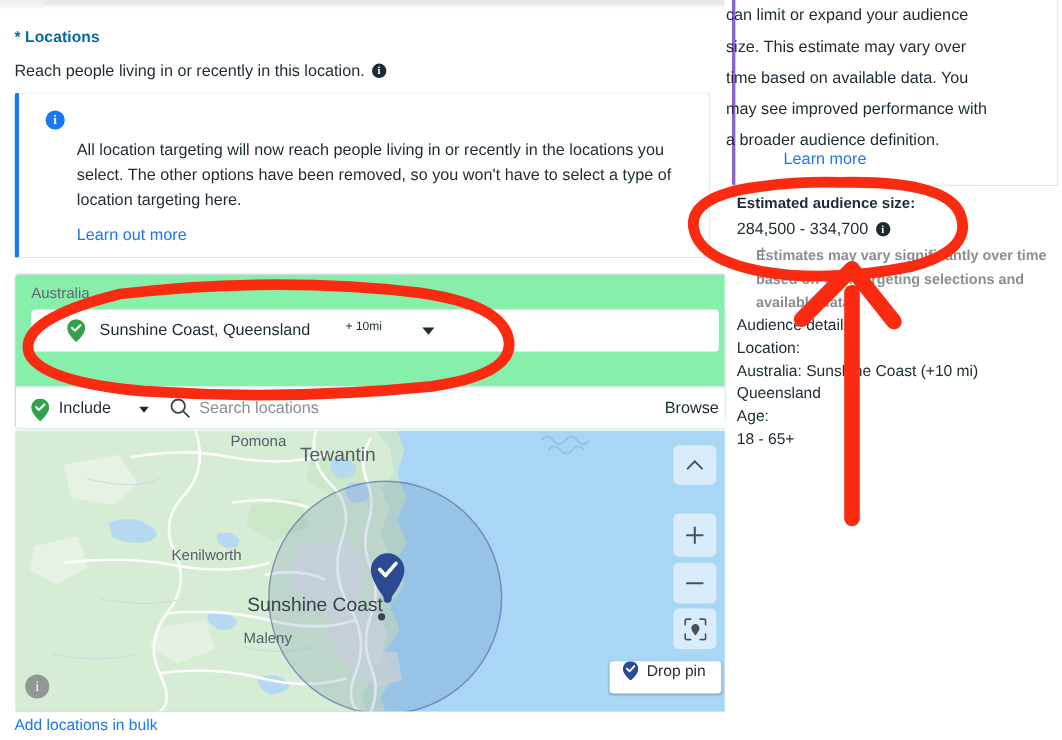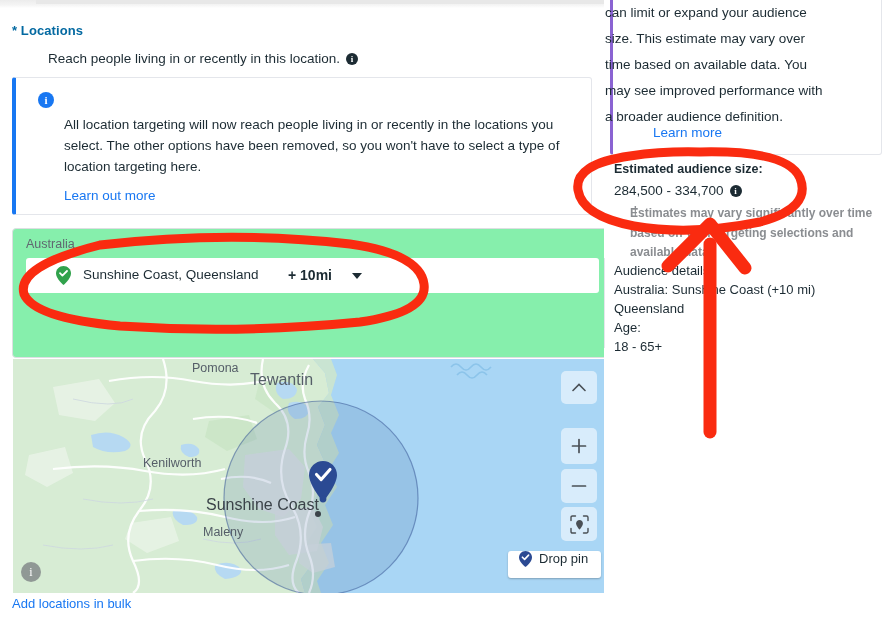--- a/index.html
+++ b/index.html
@@ -27,21 +27,21 @@
     content:""; position:absolute; left:36px; top:0; right:0; height:4px;
     background:#e8e8e8;
   }
 
   .section-title {
     position: absolute; left: 12px; top: 23px;
     font-size: 13px; font-weight: 700; color: #0369a1; letter-spacing: .1px;
   }
   .section-sub {
     position: absolute; left: 12px; top: 51px;
-    font-size: 13.5px; color: #1c2b33; display: flex; align-items: center; gap: 6px; margin-left: 36px;
+    font-size: 13.5px; color: #1c2b33; display: flex; align-items: center; gap: 6px;
   }
   .info-dot {
     display:inline-block; width: 12px; height: 12px; border-radius: 50%;
     background: #1c2b33; color: #fff; font-size: 9px; font-weight: 700;
     line-height: 12px; text-align: center; font-family: "Liberation Serif", serif;
   }
 
   
   .notice {
     position: absolute; left: 12px; top: 77px; width: 580px; height: 138px;
@@ -81,21 +81,21 @@
     position: absolute; left: 13px; top: 29px; width: 573px; height: 35px;
     background: #ffffff; border-radius: 3px;
   }
   .chip-pin { position: absolute; left: 30px; top: 8px; width: 15px; height: 19px; }
   .chip-label {
     position: absolute; left: 57px; top: 9px;
     font-size: 13.5px; color: #1c2b33;
   }
   .chip-radius {
     position: absolute; left: 262px; top: 9px;
-    font-size: 14px; color: #1c2b33; font-weight: bold;
+    font-size: 10px; color: #1c2b33;
   }
   .chip-caret {
     position: absolute; left: 326px; top: 15px;
     width: 0; height: 0; border-left: 5px solid transparent;
     border-right: 5px solid transparent; border-top: 6px solid #1c2b33;
   }
 
   .loc-search-row {
     position: absolute; left: 0; top: 93px; width: 598px; height: 35px;
     background: #ffffff; border-top: 1px solid #e4e6eb;
@@ -244,20 +244,38 @@
           <svg width="15" height="19" viewBox="0 0 15 19">
             <path d="M7.5 0C3.36 0 0 3.36 0 7.5C0 12.6 7.5 19 7.5 19S15 12.6 15 7.5C15 3.36 11.64 0 7.5 0Z" fill="#31a24c"></path>
             <path d="M4 7.2 L6.4 9.6 L11 5" stroke="#ffffff" stroke-width="1.8" fill="none" stroke-linecap="round" stroke-linejoin="round"></path>
           </svg>
         </span>
         <span class="chip-label">Sunshine Coast, Queensland</span>
         <span class="chip-radius">+ 10mi</span>
         <span class="chip-caret"></span>
       </div>
 
+      <div class="loc-search-row">
+        <span class="include-pin">
+          <svg width="15" height="19" viewBox="0 0 15 19">
+            <path d="M7.5 0C3.36 0 0 3.36 0 7.5C0 12.6 7.5 19 7.5 19S15 12.6 15 7.5C15 3.36 11.64 0 7.5 0Z" fill="#31a24c"></path>
+            <path d="M4 7.2 L6.4 9.6 L11 5" stroke="#ffffff" stroke-width="1.8" fill="none" stroke-linecap="round" stroke-linejoin="round"></path>
+          </svg>
+        </span>
+        <span class="include-label">Include</span>
+        <span class="include-caret"></span>
+        <span class="search-icon-wrap">
+          <svg width="18" height="18" viewBox="0 0 18 18">
+            <circle cx="7.5" cy="7.5" r="5.6" stroke="#3b4349" stroke-width="1.5" fill="none"></circle>
+            <line x1="11.6" y1="11.6" x2="16.4" y2="16.4" stroke="#3b4349" stroke-width="1.5" stroke-linecap="round"></line>
+          </svg>
+        </span>
+        <span class="search-placeholder">Search locations</span>
+        <span class="browse-btn">Browse</span>
+      </div>
     </div>
 
     <div class="map">
       <svg width="598" height="234" viewBox="0 0 598 234">
 
         <rect x="0" y="0" width="598" height="234" fill="#a9d6f5"></rect>
 
         <path d="M0 0 L300 0 L312 14 L316 34 L305 48 L312 66 L304 86 L312 104
                  L300 118 L306 134 L296 150 L304 168 L292 186 L300 204 L288 220
                  L292 234 L0 234 Z" fill="#d7ecd4"></path>
@@ -379,20 +397,21 @@
   <div class="est-title">Estimated audience size:</div>
   <div class="est-value">
     <span>284,500 - 334,700</span>
     <span class="info-dot">i</span>
   </div>
   <div class="est-note-mark">†</div>
   <div class="est-note">Estimates may vary significantly over time based on your targeting selections and available data.</div>
 
   <div class="aud-details">
     <div>Audience details</div>
+    <div>Location:</div>
     <div>Australia: Sunshine Coast (+10 mi) Queensland</div>
     <div>Age:</div>
     <div>18 - 65+</div>
   </div>
 
   <svg class="annot">
 
     <path d="M100 245 Q230 230 350 244 Q420 254 424 284 Q428 312 360 322
              Q240 334 120 326 Q34 318 24 294 Q16 266 100 245 Z" fill="none" stroke="#fa2b10" stroke-width="9" stroke-linecap="round"></path>
 

